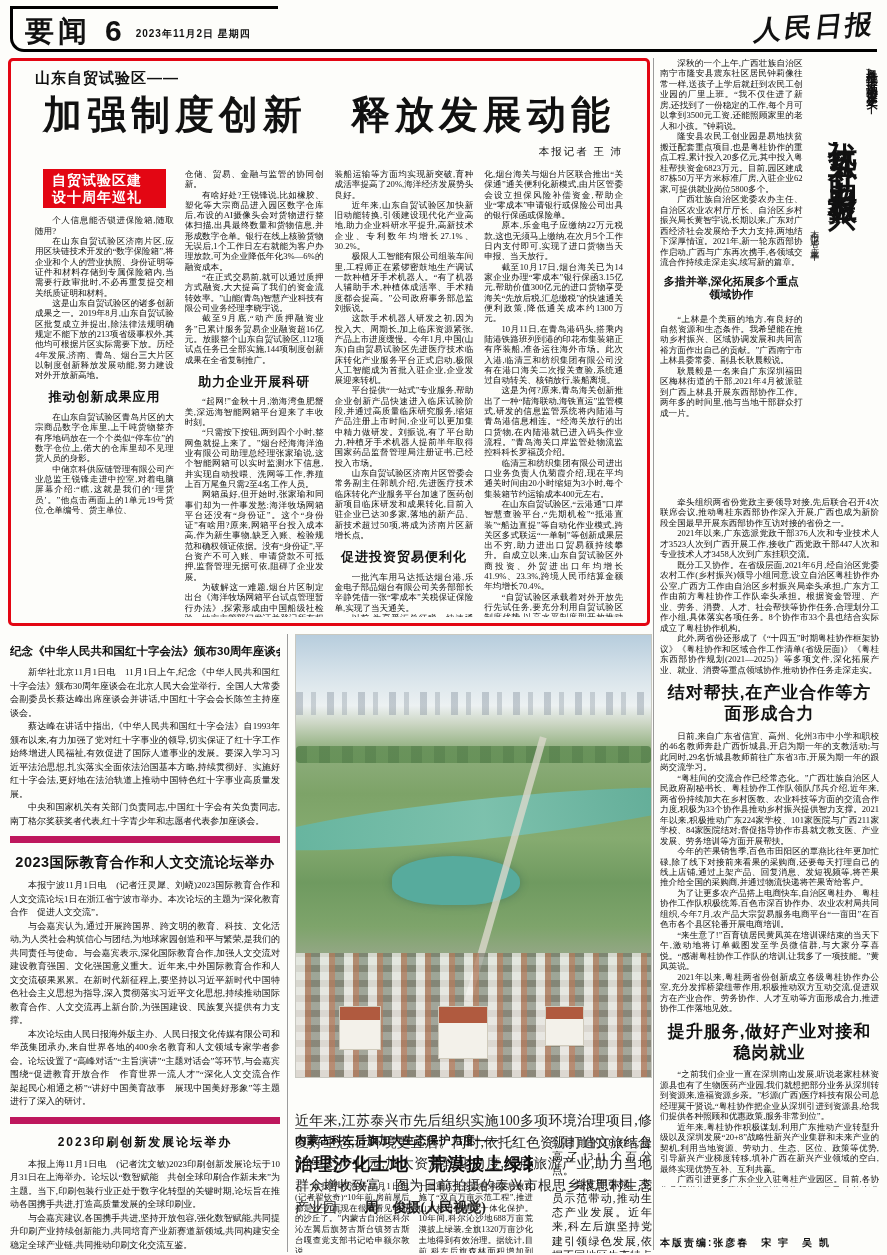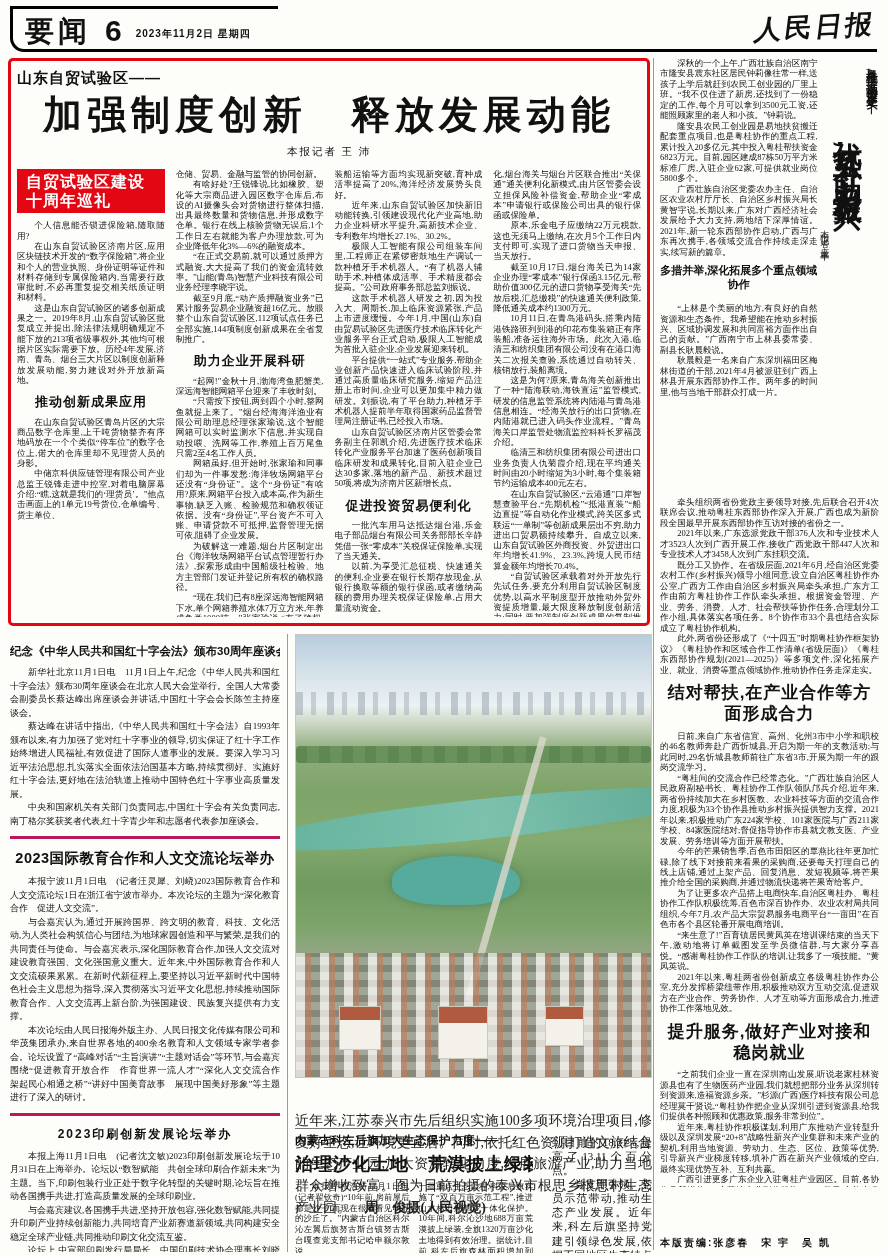--- a/index.html
+++ b/index.html
@@ -19,52 +19,52 @@
   .masthead { position:absolute; right:2px; bottom:7px; font-size:27px; font-weight:700;
     transform:skewX(-10deg) rotate(-3deg); letter-spacing:3px; }
 
   
   .para { text-indent:2em; text-align:justify; }
   .para.cont { text-indent:0; }
   .shead { font-family:"Liberation Sans", sans-serif; text-align:center; font-weight:900; }
 
   
   .main-box { position:absolute; left:8px; top:58px; width:642px; height:568px;
-    border:3px solid #e30613; border-radius:5px; padding:8px 6px; overflow:hidden; }
+    border:3px solid #e30613; border-radius:5px; padding:8px 24px; overflow:hidden; }
   .m-kicker { font-family:"Liberation Sans", sans-serif; font-weight:900; font-size:15px; letter-spacing:1px; }
   .m-headline { font-family:"Liberation Sans", sans-serif; font-weight:900; font-size:39px;
     text-align:center; letter-spacing:5px; margin:6px 0 8px; line-height:1.1; }
-  .m-byline { text-align:center; font-size:10.5px; letter-spacing:2px; margin-bottom:10px; }
+  .m-byline { text-align:right; font-size:10.5px; letter-spacing:2px; margin-bottom:10px; }
   .m-cols { display:flex; gap:11px; height:448px; overflow:hidden; }
   .m-col { flex:1 1 0; overflow:hidden; font-size:8.6px; line-height:1.2; }
   .m-col .shead { font-size:13px; margin:9px 0 7px; letter-spacing:1px; }
   .badge { display:block; width:fit-content; background:#e30613; color:#fff;
-    font-family:"Liberation Sans", sans-serif; font-weight:700; font-size:16px;
-    padding:3px 9px; letter-spacing:1px; margin:0 0 7px; }
+    font-family:"Liberation Sans", sans-serif; font-weight:700; font-size:14px;
+    padding:3px 9px; letter-spacing:1px; margin:0 8px 7px; }
 
   
   .v-rule { position:absolute; width:1px; background:#9b9b9b; }
   .right-col { position:absolute; left:660px; top:58px; width:219px; height:1192px; overflow:hidden; }
-  .rt-top { display:flex; height:434px; overflow:hidden; }
+  .rt-top { display:flex; gap:5px; height:434px; overflow:hidden; }
   .rt-text { flex:1 1 0; overflow:hidden; font-size:8.6px; line-height:1.22; }
   .rt-text .shead { font-size:11px; margin:7px 0 12px; }
   .v-byline { writing-mode:vertical-rl; font-size:9px; letter-spacing:3px; padding-top:165px; color:#222; }
   .v-headline { writing-mode:vertical-rl; font-family:"Liberation Sans", sans-serif;
     font-weight:900; font-size:29px; letter-spacing:5px; line-height:1.15; padding-top:62px; }
   .v-kicker { writing-mode:vertical-rl; font-family:"Liberation Sans", sans-serif;
     font-weight:700; font-size:11.5px; letter-spacing:2px; padding-top:2px; }
   .rt-rest { margin-top:5px; height:690px; overflow:hidden; font-size:8.6px; line-height:1.22; }
   .rt-rest .shead { font-size:17px; margin:8px 0 6px; letter-spacing:1px; }
   .editors { position:absolute; left:0; right:0; bottom:0; text-align:left;
     font-family:"Liberation Sans", sans-serif; font-weight:700; font-size:10px; letter-spacing:2px; background:#fdfdfa; padding-top:4px; }
 
   
   .left-arts { position:absolute; left:10px; top:634px; width:270px; height:618px; overflow:hidden; }
   .art { padding:4px 0 8px; }
-  .art + .art { border-top:3px solid #be185d; }
+  .art + .art { border-top:7px solid #be185d; }
   .art h2 { font-family:"Liberation Sans", sans-serif; font-weight:900; text-align:center; margin:6px 0 7px; white-space:nowrap; overflow:hidden; }
   .art.red-cross h2 { font-size:11.5px; }
   .art.education h2 { font-size:14.5px; letter-spacing:0.5px; }
   .art.printing h2 { font-size:12px; letter-spacing:2px; }
   .art .para { font-size:9px; line-height:1.5; }
 
   
   .photo-wrap { position:absolute; left:295px; top:634px; width:357px; height:444px;
     border:1px solid #c8c8c0; overflow:hidden; }
   .ph-sky { position:absolute; inset:0; background:linear-gradient(180deg,#b7cddd 0%,#d7e3ea 9%,#ecf1f2 16%,#ccd6c4 20%,#8fae7d 26%,#7da368 36%,#86ab70 46%,#6f9a60 56%,#7ea46b 66%,#99a88c 74%,#aaa896 84%,#b4ac98 100%); }

